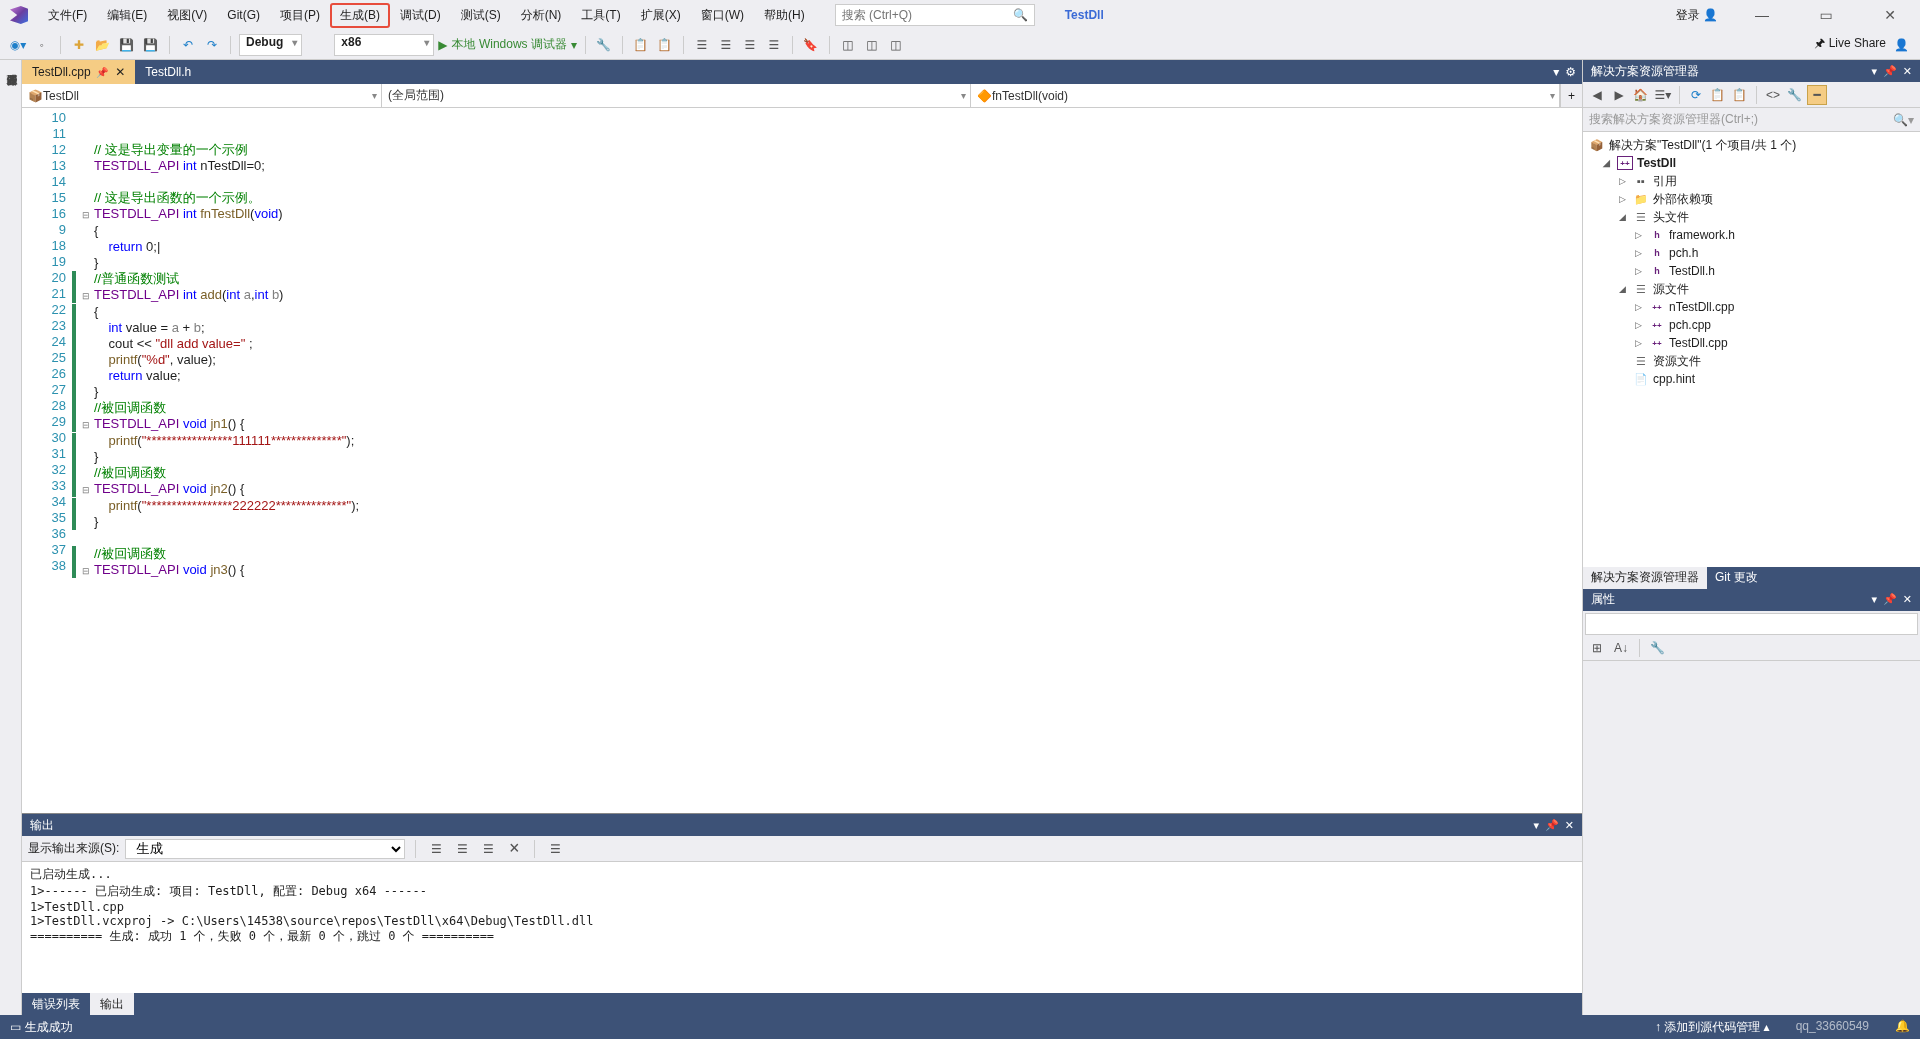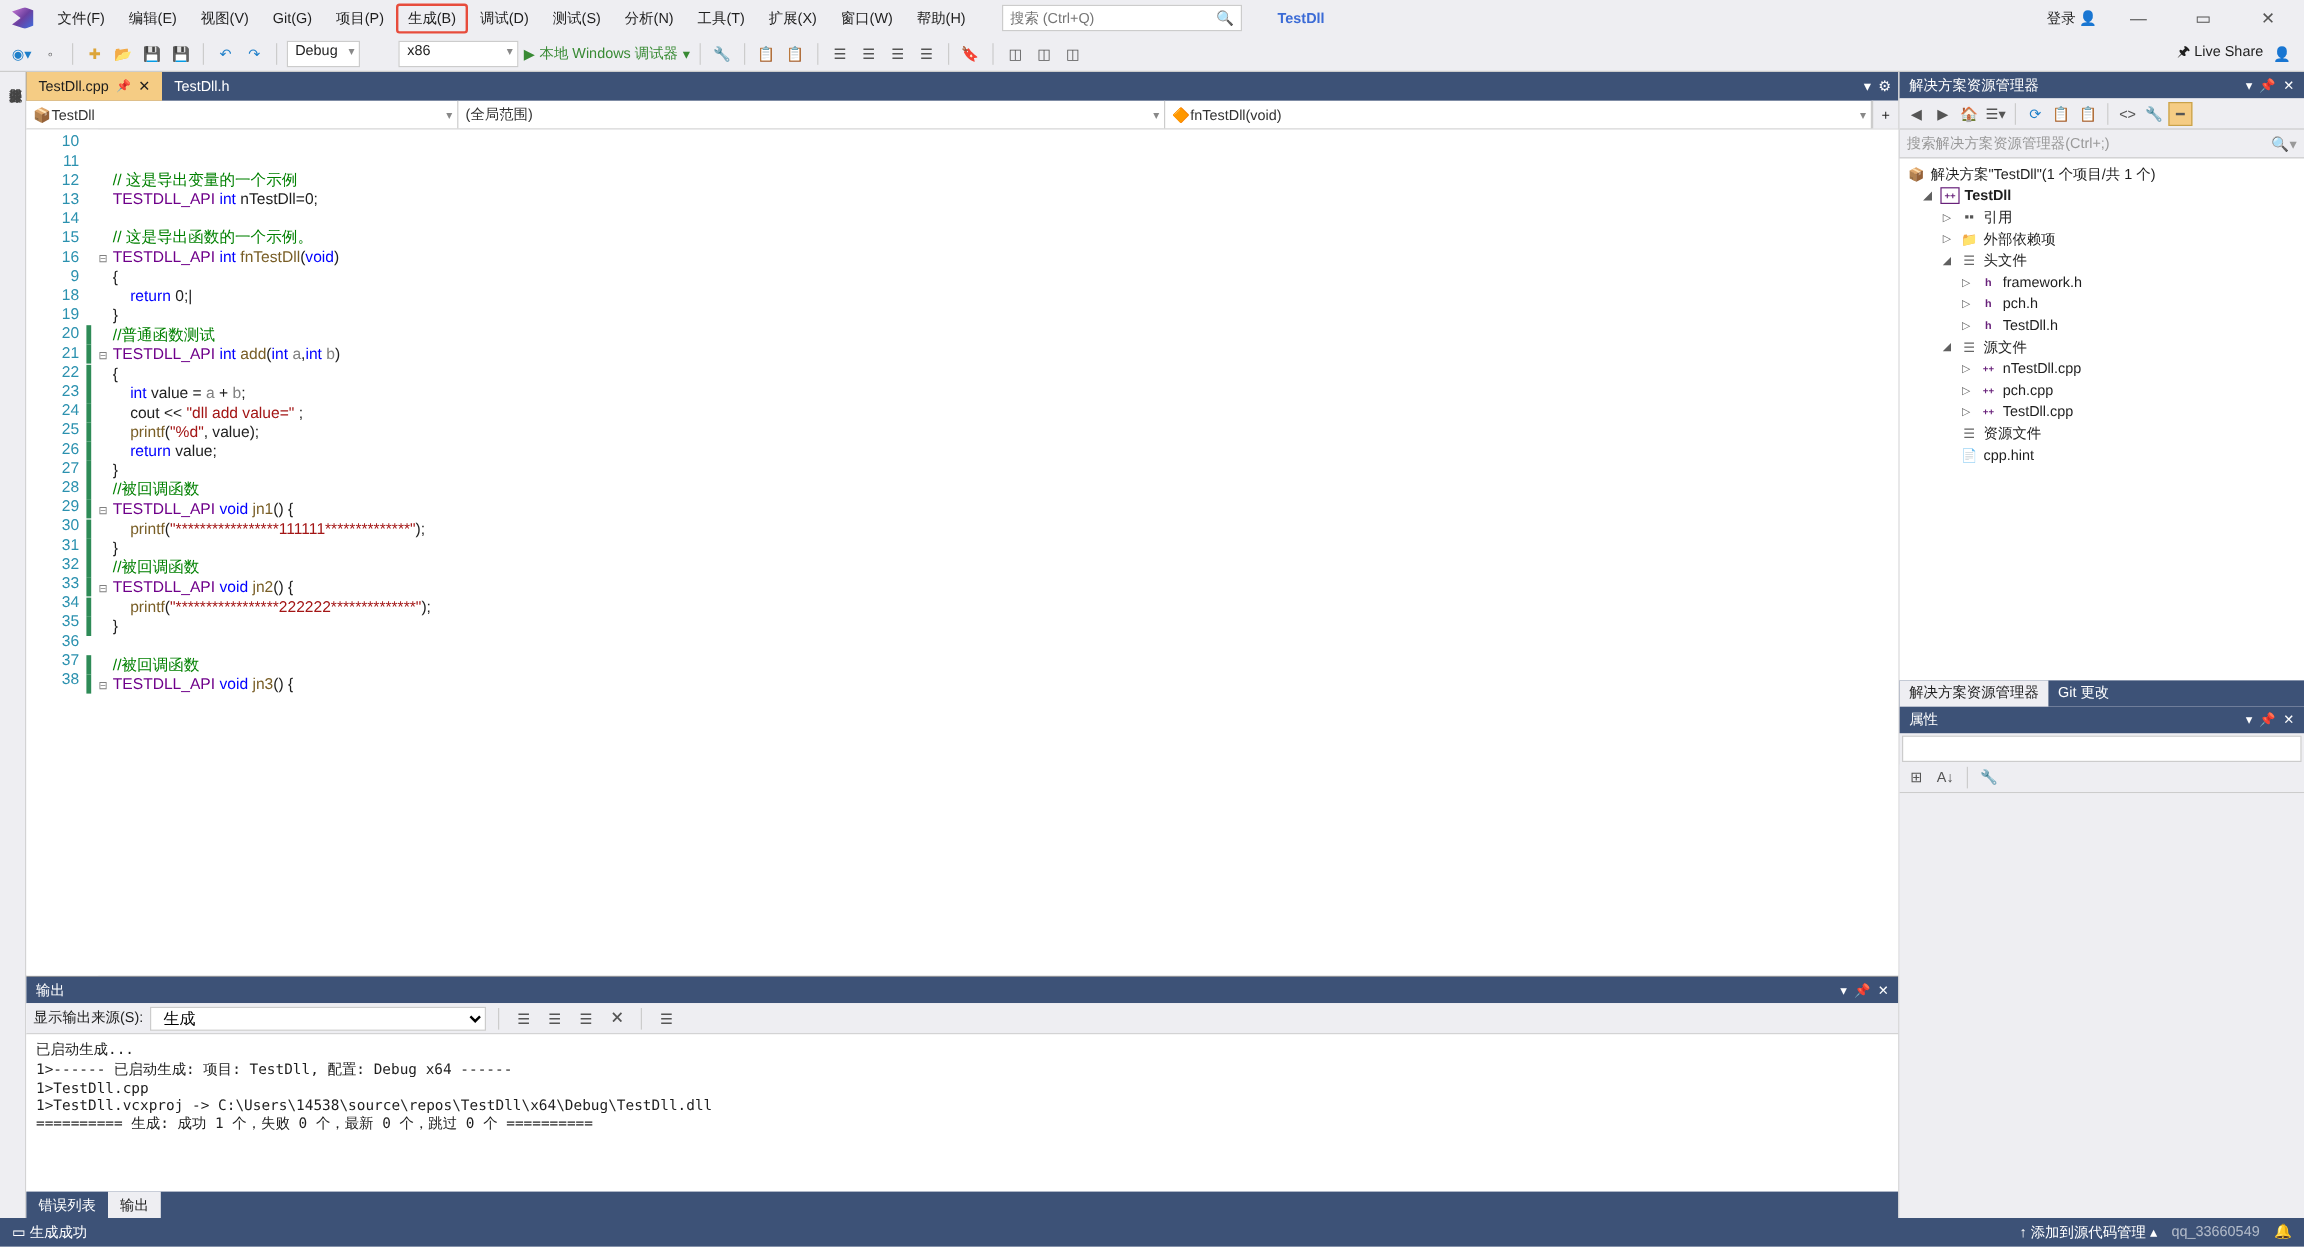--- a/index.html
+++ b/index.html
@@ -4,26 +4,26 @@
 <style>
 * { margin: 0; padding: 0; box-sizing: border-box; font-family: "Microsoft YaHei", "Segoe UI", sans-serif; }
 body { width: 1920px; height: 1039px; background: #eeeef2; font-size: 12px; color: #1e1e1e; overflow: hidden; display: flex; flex-direction: column; }
 .titlebar { height: 30px; background: #eeeef2; display: flex; align-items: center; padding: 0 10px; gap: 0; position: relative; }
 .vs-logo { width: 18px; height: 18px; background: linear-gradient(135deg,#cb7bd6 0%,#6b3fa0 50%,#3c6fe0 100%); clip-path: polygon(0 20%, 60% 0, 100% 15%, 100% 85%, 60% 100%, 0 80%, 40% 50%); margin-right: 10px; }
 .menu-item { padding: 4px 10px; cursor: pointer; }
 .menu-item.highlighted { border: 2px solid #e74c3c; border-radius: 3px; padding: 2px 8px; }
 .search-box { margin-left: 20px; width: 200px; height: 22px; border: 1px solid #ccc; background: #fff; padding: 0 22px 0 6px; font-size: 12px; color: #999; position: relative; }
 .search-icon { position: absolute; right: 4px; top: 2px; }
 .proj-name { margin-left: 30px; color: #3b6bd6; font-weight: 600; }
-.title-right { margin-left: auto; display: flex; align-items: center; gap: 14px; }
+.title-right { margin-left: auto; display: flex; align-items: center; gap: 24px; }
 .win-btn { width: 40px; height: 24px; text-align: center; line-height: 24px; font-size: 14px; color: #555; }
 .toolbar { height: 30px; background: #eeeef2; display: flex; align-items: center; padding: 0 8px; gap: 4px; border-bottom: 1px solid #ccc; }
 .tb-btn { width: 20px; height: 20px; display: flex; align-items: center; justify-content: center; font-size: 12px; color: #555; }
 .tb-sep { width: 1px; height: 18px; background: #ccc; margin: 0 4px; }
-.tb-combo { height: 22px; border: 1px solid #ccc; background: #fff; padding: 0 18px 0 6px; font-size: 12px; min-width: 60px; position: relative; }
+.tb-combo { height: 22px; border: 1px solid #ccc; background: #fff; padding: 0 18px 0 6px; font-size: 12px; min-width: 60px; position: relative; font-weight: bold; }
 .tb-combo::after { content: "▾"; position: absolute; right: 4px; top: 2px; color: #888; font-size: 10px; }
 .tb-play { color: #388a34; font-size: 12px; display: flex; align-items: center; gap: 4px; }
 .tb-right { margin-left: auto; display: flex; align-items: center; gap: 6px; }
 .main { flex: 1; display: flex; min-height: 0; }
 .left-strip { width: 22px; background: #eeeef2; border-right: 1px solid #ccc; writing-mode: vertical-rl; text-orientation: upright; padding: 6px 2px; display: flex; flex-direction: column; gap: 8px; font-size: 11px; color: #444; }
 .center { flex: 1; display: flex; flex-direction: column; min-width: 0; }
 .doc-tabs { height: 24px; background: #3d5277; display: flex; align-items: stretch; }
 .doc-tab { padding: 0 10px; display: flex; align-items: center; gap: 6px; font-size: 12px; color: #fff; position: relative; }
 .doc-tab.active { background: #f5cc84; color: #1e1e1e; }
 .doc-tab .close { font-size: 12px; }
@@ -75,21 +75,21 @@
 .ico-cpp { color: #68217a; font-weight: bold; font-size: 8px; }
 .ico-h { color: #68217a; font-weight: bold; font-size: 9px; }
 .ico-filter { color: #666; }
 .rp-bottom-tabs { height: 22px; background: #3d5277; display: flex; }
 .rp-bot-tab { padding: 0 8px; display: flex; align-items: center; font-size: 12px; color: #fff; }
 .rp-bot-tab.active { background: #eeeef2; color: #1e1e1e; }
 .properties-panel { background: #eeeef2; display: flex; flex-direction: column; flex: 1; }
 .prop-combo { height: 22px; border: 1px solid #ccc; background: #fff; margin: 2px; }
 .prop-tb { height: 24px; background: #eeeef2; border-bottom: 1px solid #ccc; display: flex; align-items: center; padding: 0 4px; gap: 4px; }
 .statusbar { height: 24px; background: #3d5277; color: #fff; display: flex; align-items: center; padding: 0 10px; font-size: 12px; }
-.statusbar .right { margin-left: auto; display: flex; gap: 12px; }
+.statusbar .right { margin-left: auto; display: flex; gap: 26px; }
 .indent-1 { padding-left: 20px; }
 .indent-2 { padding-left: 36px; }
 .indent-3 { padding-left: 52px; }
 </style>
 </head>
 <body>
 
 <div class="titlebar">
   <div class="vs-logo"></div>
   <div class="menu-item">文件(F)</div>

